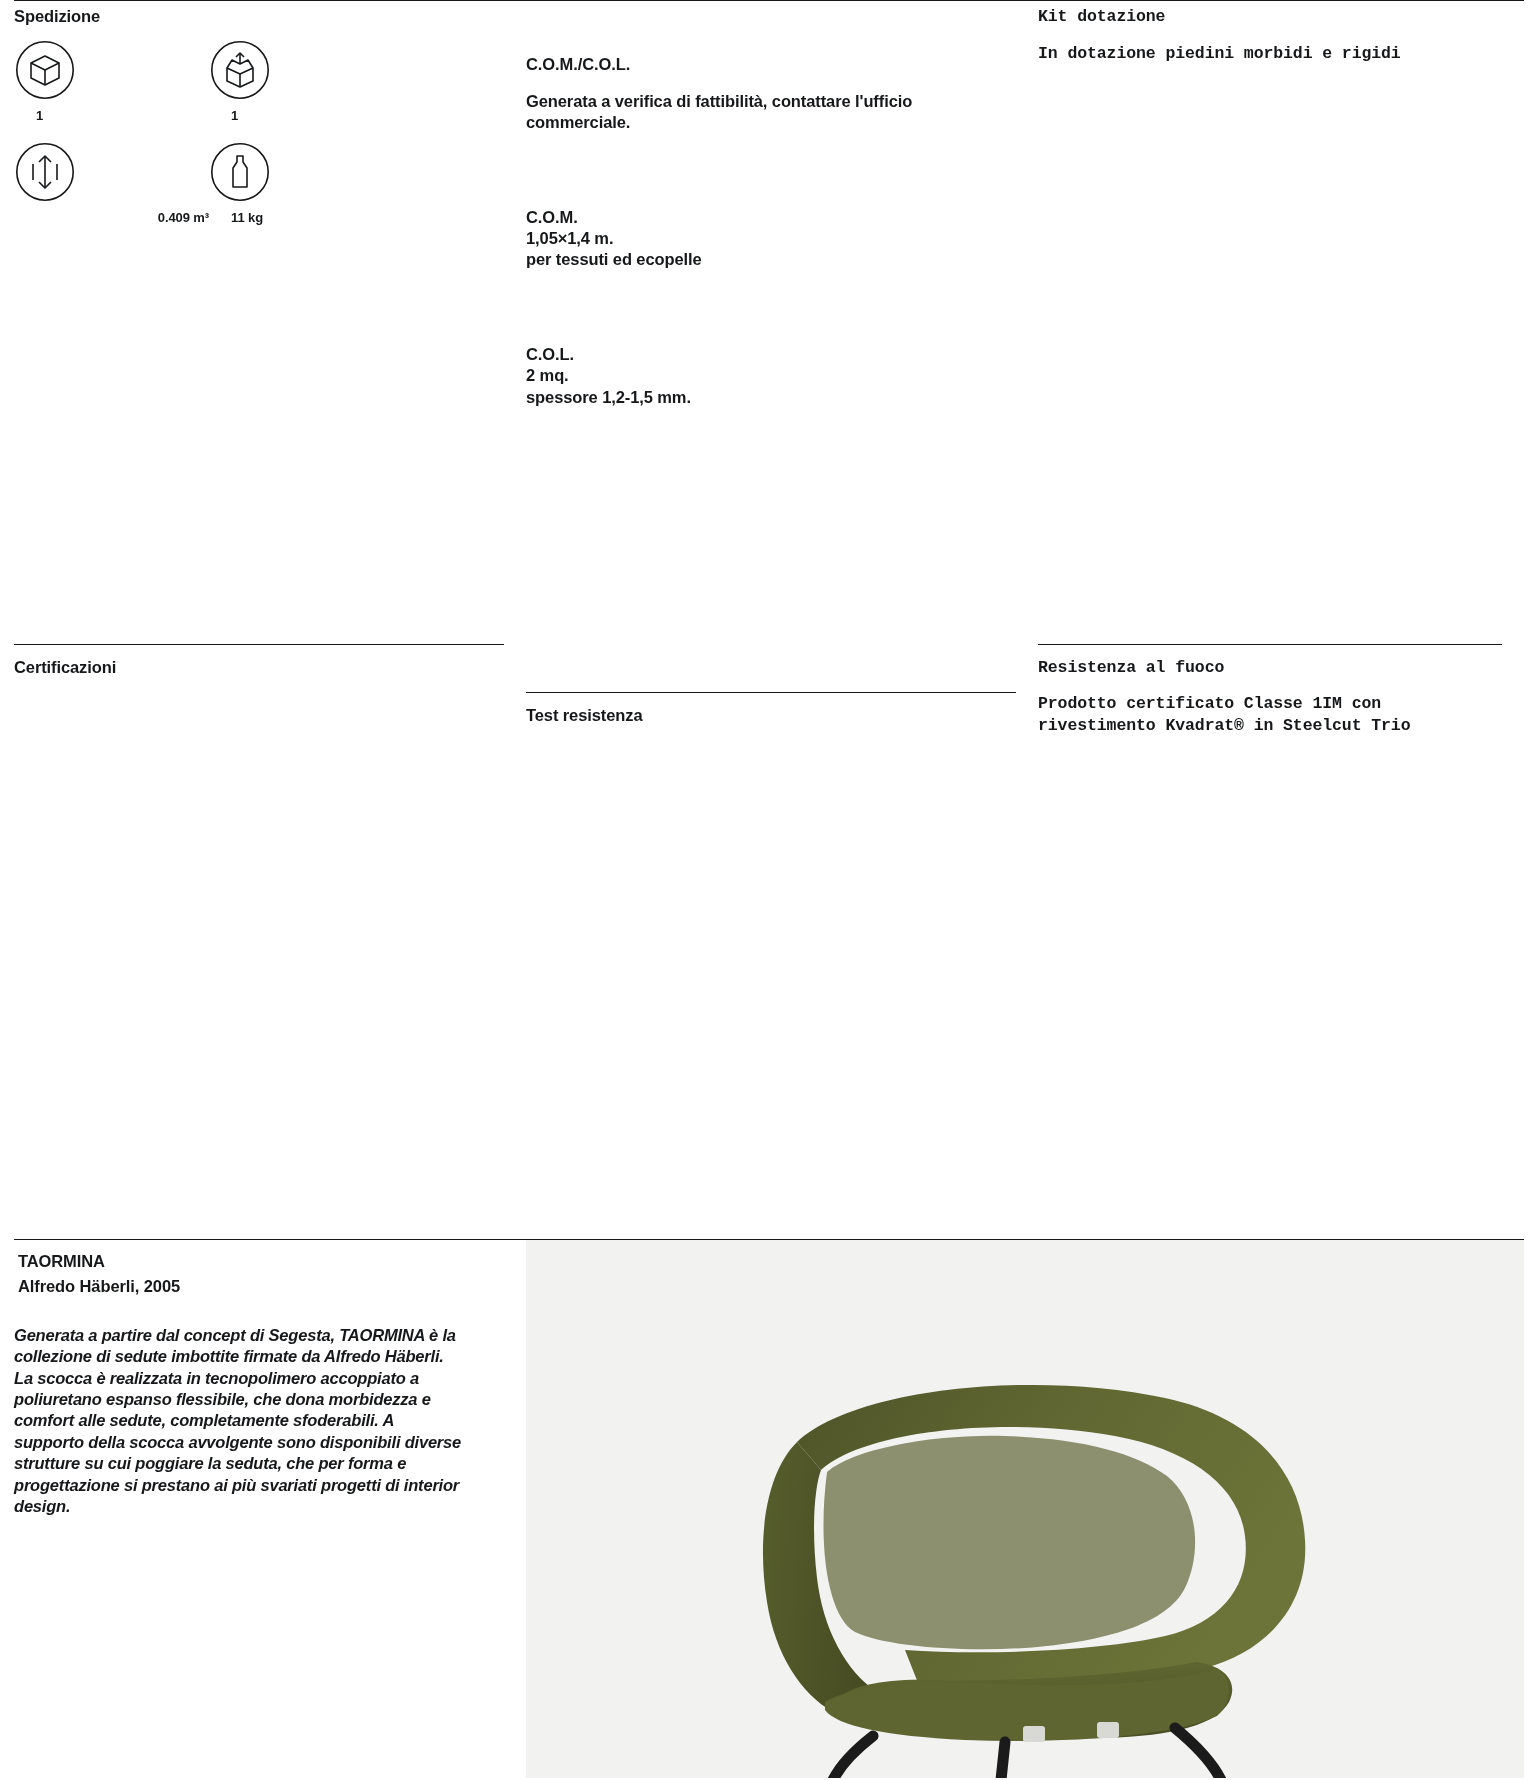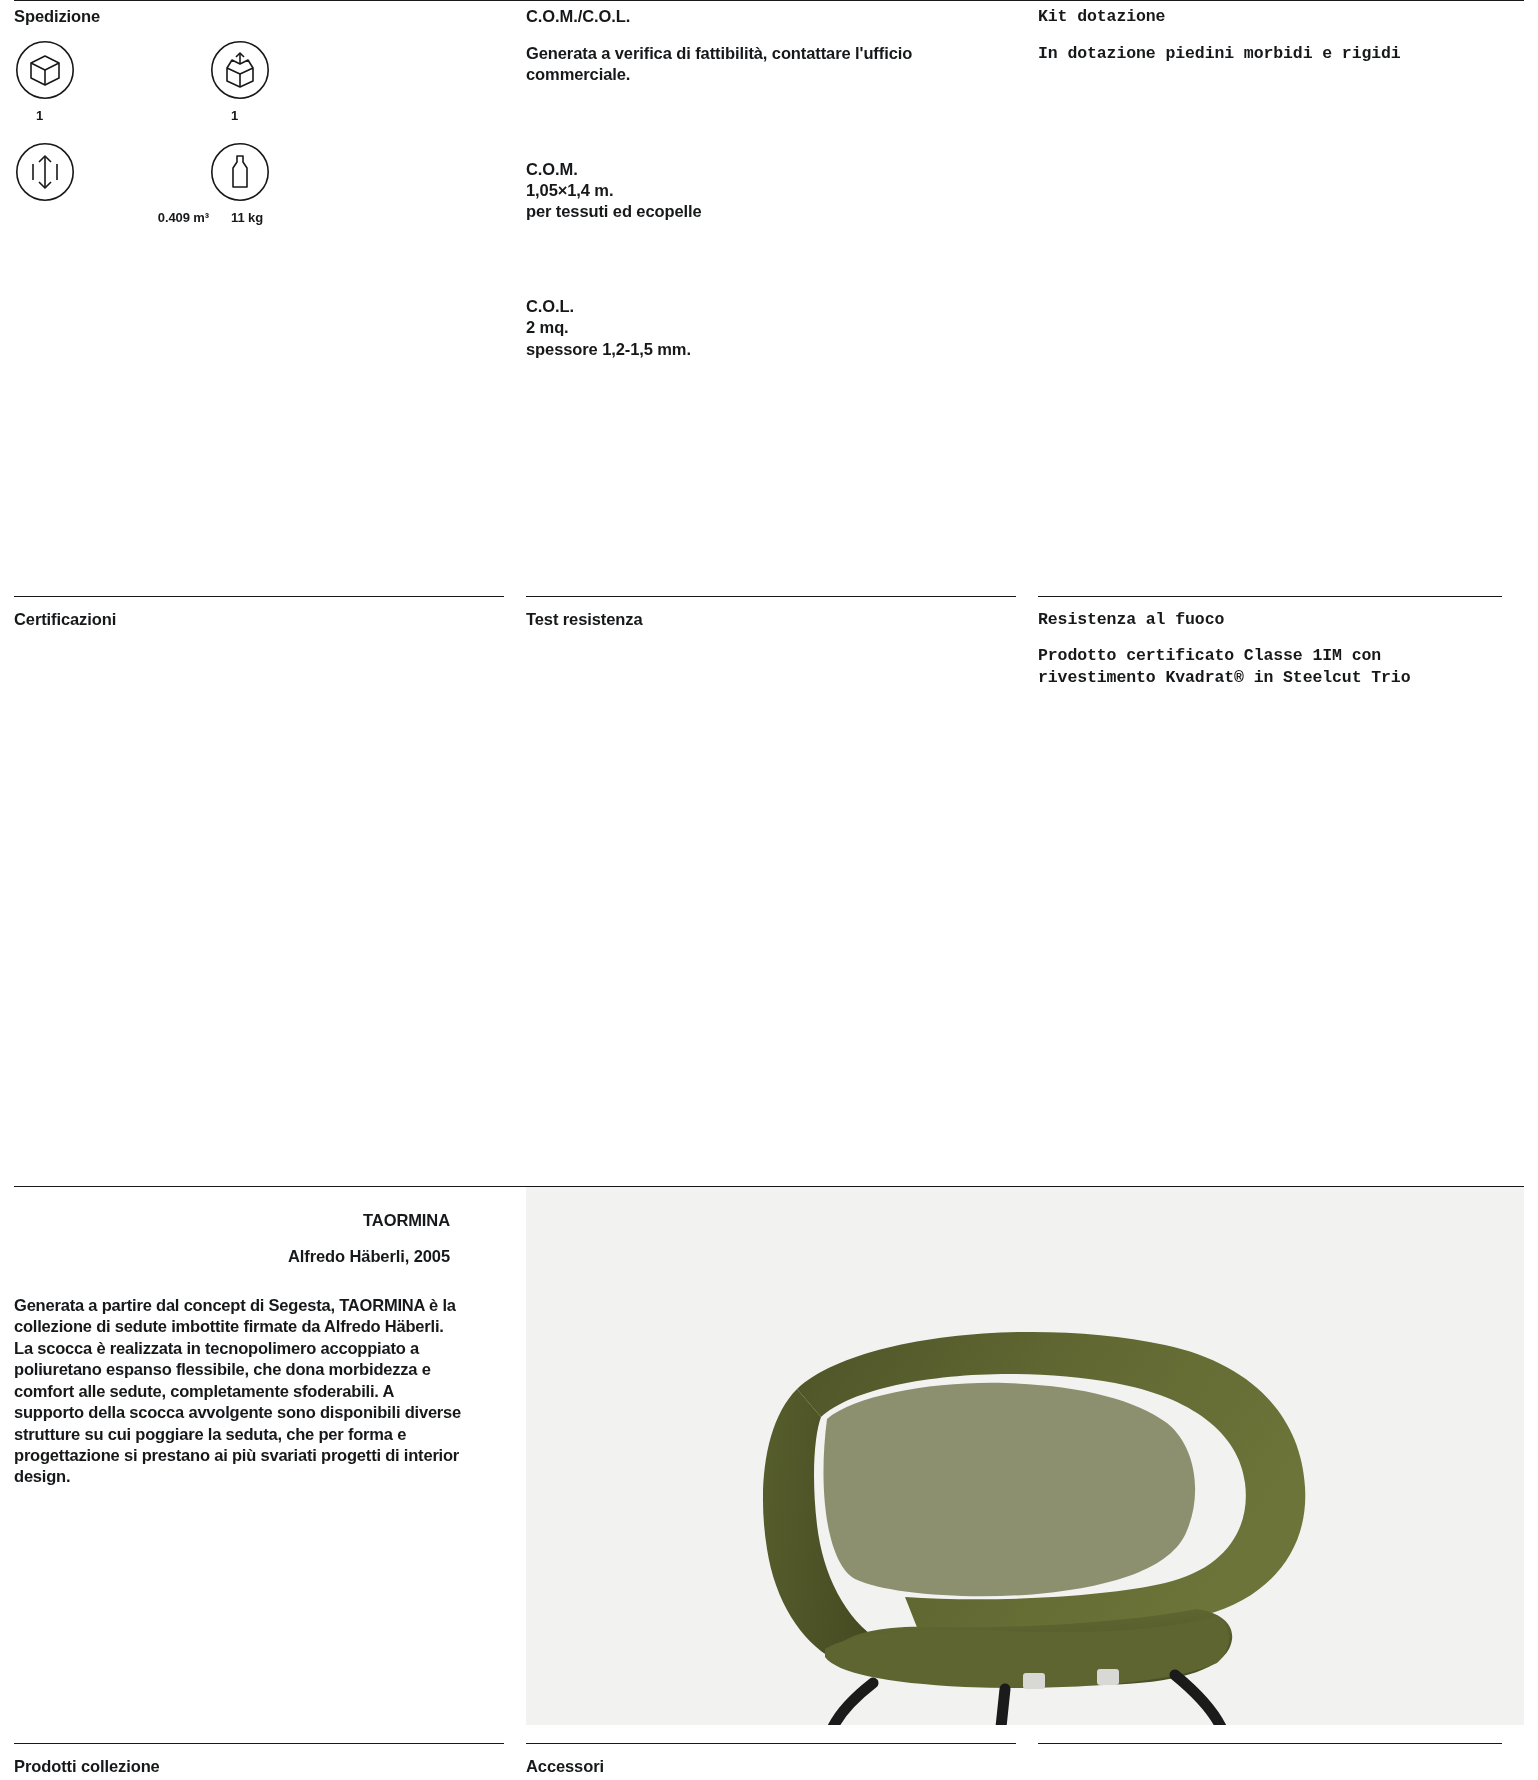--- a/index.html
+++ b/index.html
@@ -26,21 +26,21 @@
   .row {
     display: flex;
     width: 100%;
     box-sizing: border-box;
   }
   .col {
     box-sizing: border-box;
     padding-right: 22px;
   }
   .col-1 { width: 512px; }
-  .col-2 { width: 512px; }
+  .col-2 { width: 512px; margin-top: 48px; }
   .col-3 { width: 486px; font-family: Liberation Mono, monospace; }
 
   .rule {
     border-top: 1.6px solid #16181a;
     width: 100%;
   }
   .colrule {
     border-top: 1.6px solid #16181a;
     margin-bottom: 7px;
   }
@@ -104,30 +104,30 @@
   .prod-left {
     width: 512px;
     box-sizing: border-box;
     padding-right: 60px;
     padding-top: 7px;
   }
   .prod-name {
     font-size: 16.5px;
     font-weight: 700;
     line-height: 1.25;
-    margin: 16px;
-    letter-spacing: -0.1px;
-    text-align: right;
+    margin: 4px;
+    letter-spacing: -0.1px;
   }
   .prod-desc {
     font-size: 16.5px;
     font-weight: 700;
     line-height: 1.3;
     margin: 28px 0 0 0;
     letter-spacing: -0.2px;
+    font-style: italic;
   }
   .prod-img {
     flex: 1;
     position: relative;
     background: #f2f2f0;
     height: 538px;
     overflow: hidden;
   }
 
   

